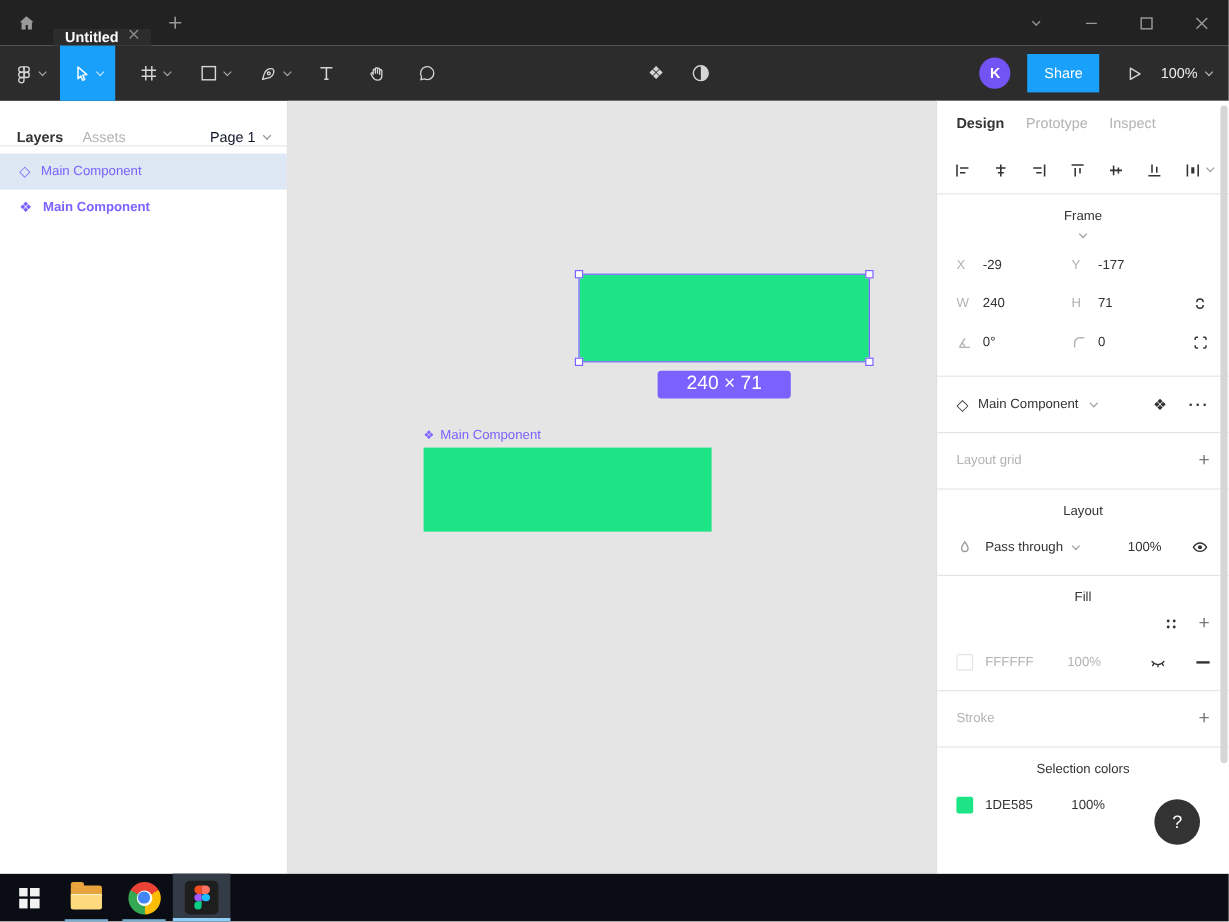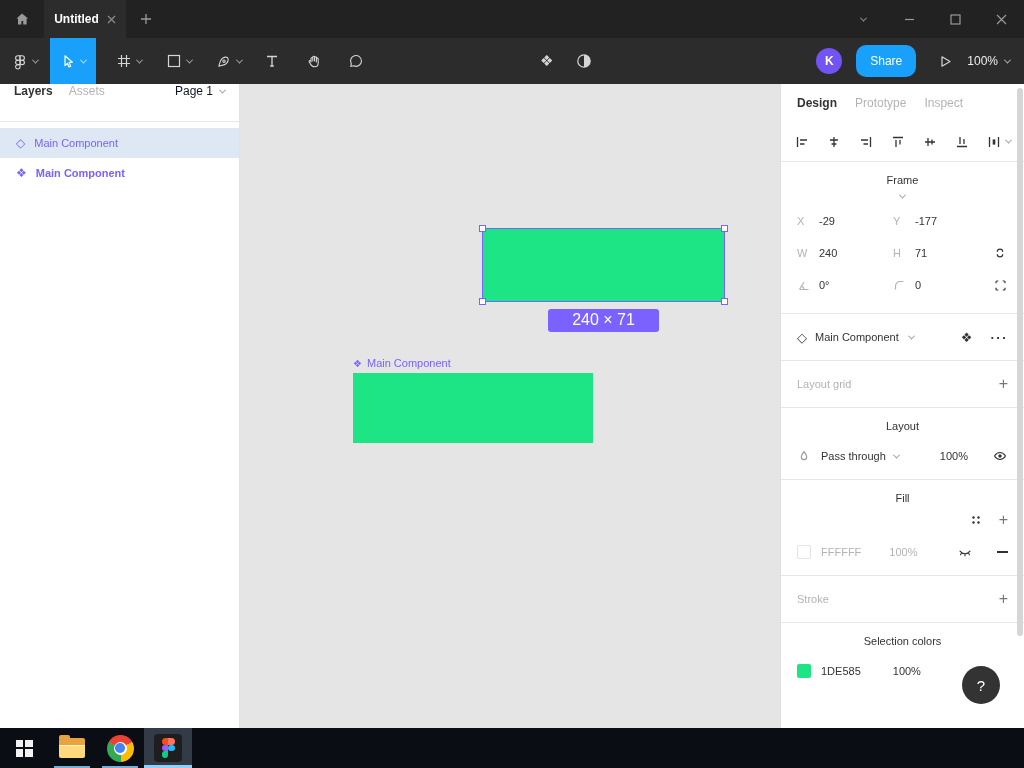--- a/index.html
+++ b/index.html
@@ -4,41 +4,41 @@
 <style>
   * { margin:0; padding:0; box-sizing:border-box; }
   html,body { width:1024px; height:768px; overflow:hidden; }
   body { font-family:"Liberation Sans", sans-serif; font-size:11px; color:#333; background:#e5e5e5; position:relative; }
   svg { display:block; }
   .chev { display:inline-block; width:5px; height:5px; border-right:1.2px solid currentColor; border-bottom:1.2px solid currentColor; transform:rotate(45deg) translate(-1px,-1px); }
 
   
   #titlebar { height:38px; background:#222222; display:flex; align-items:stretch; color:#d5d5d5; }
   .tb-home { width:44px; display:flex; align-items:center; justify-content:center; cursor:pointer; }
-  .tb-tab { width:82px; background:#2c2c2c; display:flex; align-items:center; justify-content:center; gap:8px; color:#fff; font-size:12px; font-weight:600; }
+  .tb-tab { width:82px; background:#2c2c2c; display:flex; justify-content:center; gap:8px; color:#fff; font-size:12px; font-weight:600;margin-top:24px; }
   .tb-tab-close { color:#8c8c8c; display:flex; }
   .tb-plus { width:40px; display:flex; align-items:center; justify-content:center; color:#9a9a9a; }
   .tb-spacer { flex:1; }
   .tb-ctl { width:46px; display:flex; align-items:center; justify-content:center; color:#9a9a9a; }
 
   
   #toolbar { height:46px; background:#2c2c2c; display:flex; align-items:stretch; position:relative; color:#d5d5d5; }
   .tool { display:flex; align-items:center; justify-content:center; gap:5px; padding:0 8px; }
   .tool.sel { background:#18a0fb; color:#fff; }
   .tool .chev { opacity:.75; }
   .toolbar-center { position:absolute; left:540px; top:0; height:46px; display:flex; align-items:center; gap:22px; }
   .toolbar-right { margin-left:auto; display:flex; align-items:center; gap:14px; padding-right:14px; }
   .avatar { width:26px; height:26px; border-radius:50%; background:#7253F4; color:#fff; display:flex; align-items:center; justify-content:center; font-size:12px; font-weight:600; }
-  .share-btn { background:#18a0fb; color:#fff; font-size:12px; font-weight:500; border:none; border-radius:10px; height:32px; padding:0 14px; font-family:inherit; }
+  .share-btn { background:#18a0fb; color:#fff; font-size:12px; font-weight:500; border:none; border-radius:0; height:32px; padding:0 14px; font-family:inherit; }
   .zoom-ctl { display:flex; align-items:center; gap:7px; color:#eee; font-size:12px; }
 
   
   #content { display:flex; height:644px; background:#fff; }
   #left-sidebar { width:240px; background:#fff; border-right:1px solid #e3e3e3; }
-  .ls-header { height:38px; display:flex; align-items:flex-start; padding:0 14px; border-bottom:1px solid #e6e6e6; font-size:12px; }
+  .ls-header { height:38px; display:flex; align-items:flex-end; padding:0 14px; border-bottom:1px solid #e6e6e6; font-size:12px; }
   .ls-tab-active { color:#333; font-weight:600; }
   .ls-tab { color:#b3b3b3; margin-left:16px; }
   .ls-page { margin-left:auto; display:flex; align-items:center; gap:7px; color:#0f172a; font-size:12px; }
   .layer-row { height:30px; display:flex; align-items:center; gap:9px; padding:0 16px; color:#7b61ff; }
   .layer-row.sel { background:#dde8f4; }
   .layer-glyph { font-size:12px; line-height:1; }
   .layer-row .bold { font-weight:600; }
   .layers-list { margin-top:6px; }
 
   

